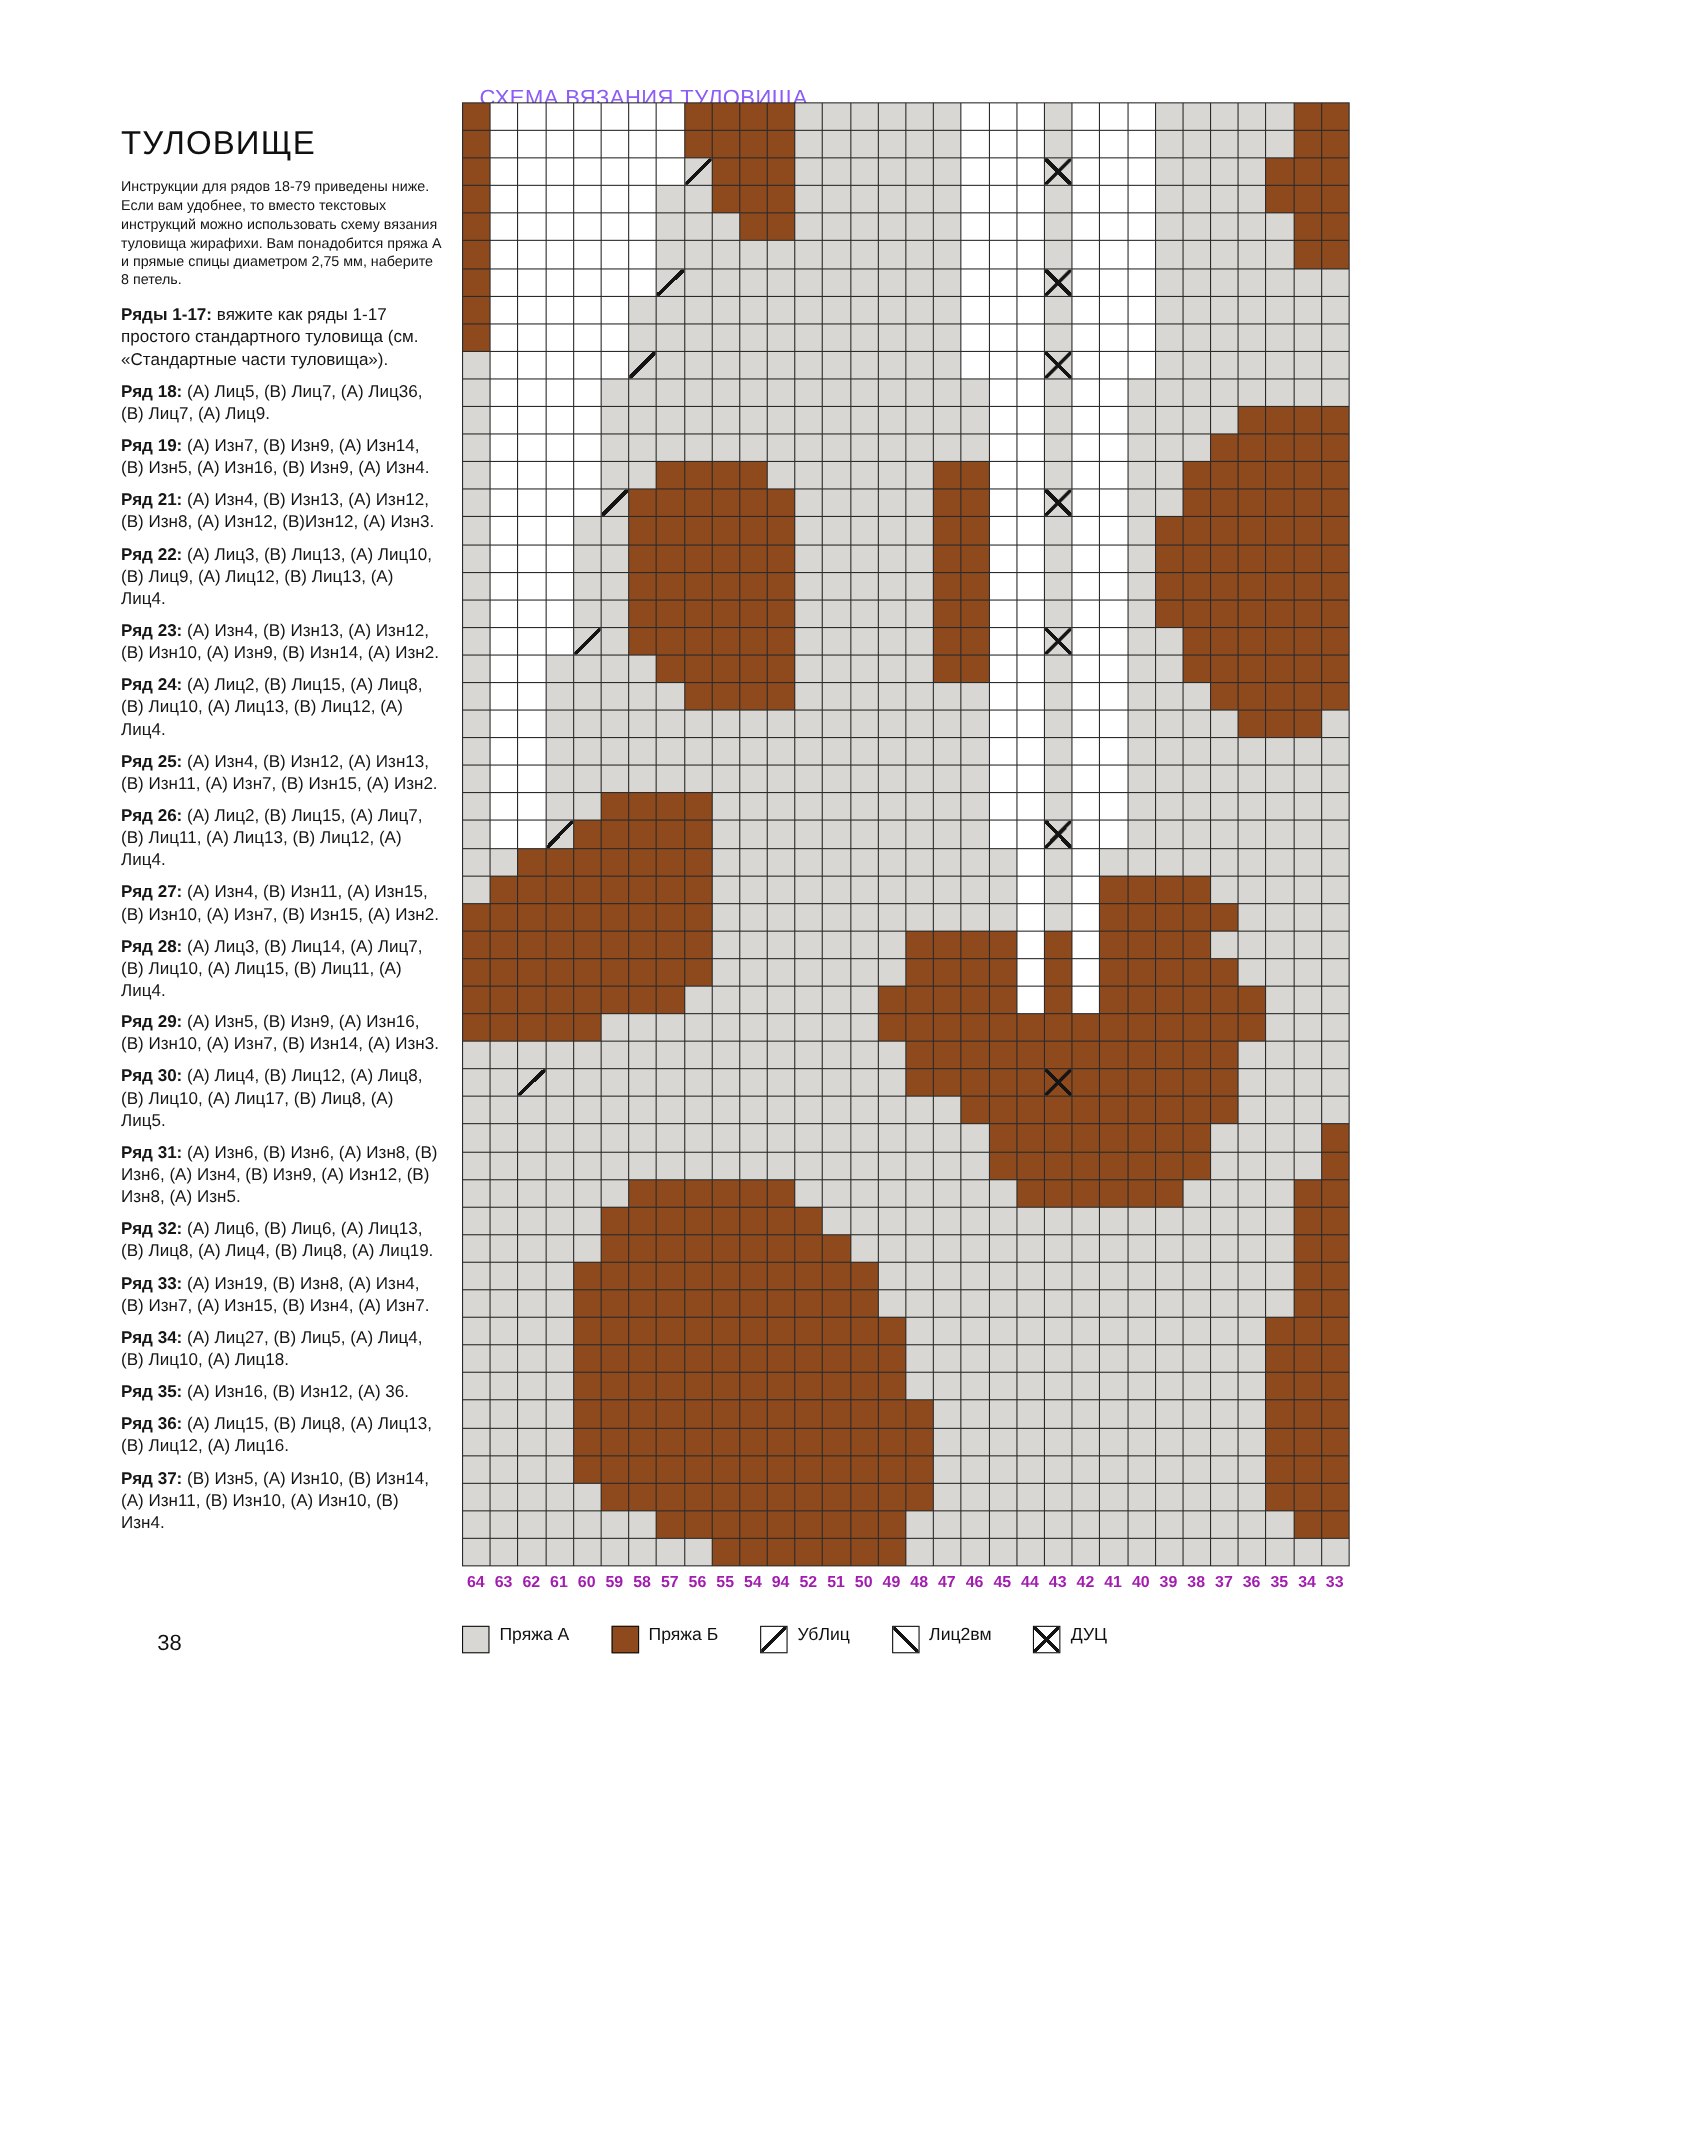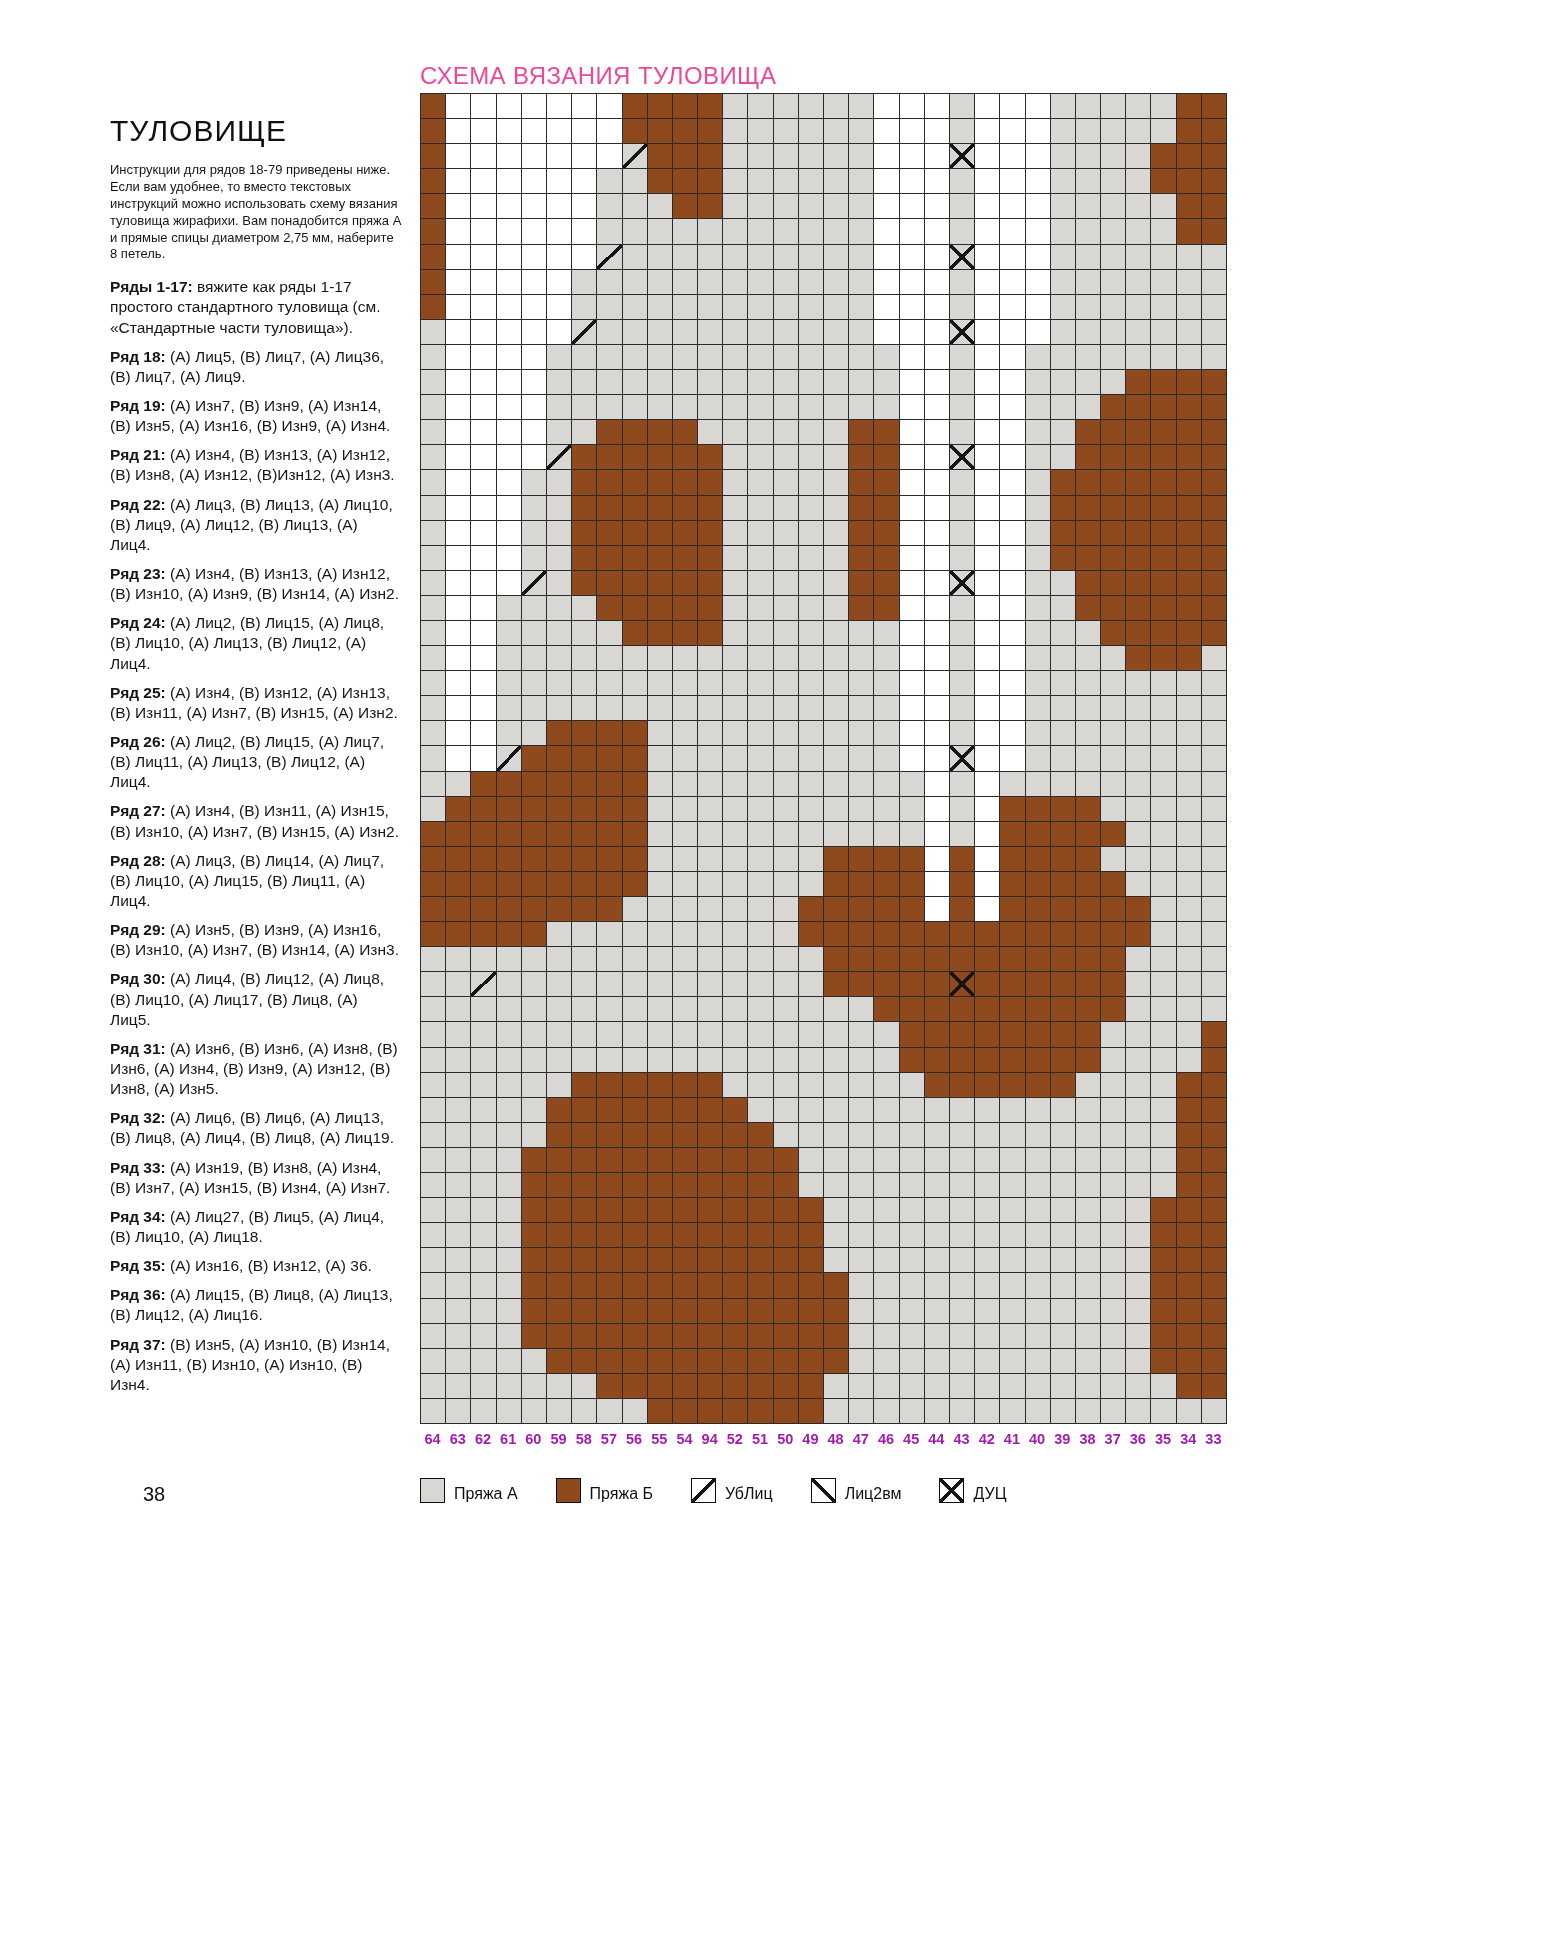--- a/index.html
+++ b/index.html
@@ -7,39 +7,39 @@
         font-family:"Liberation Sans",sans-serif;color:#161616;}
 
   
   .left-col{position:absolute;left:110px;top:114px;width:292px;}
   .left-col h1{font-size:30px;font-weight:400;letter-spacing:1px;margin:0 0 14px 0;color:#101010;}
   .intro{font-size:13px;line-height:1.3;margin:0 0 14px 0;}
   .row-entry{font-size:15.5px;line-height:1.3;margin:0 0 9px 0;}
   .row-entry b{font-weight:700;text-align:center;}
 
   
-  .chart-title{position:absolute;left:420px;top:62px;font-size:24px;font-weight:400;
-               letter-spacing:0.4px;color:#ec4899;margin:0;}
+  .chart-title{position:absolute;left:420px;top:62px;font-size:20px;font-weight:400;
+               letter-spacing:0.4px;color:#8b5cf6;margin:16px;}
   .grid{position:absolute;left:420px;top:93px;display:grid;
         grid-template-columns:repeat(32,24.2px);grid-auto-rows:24.1px;
         gap:1px;background:#2b2b2b;padding:1px;}
   .cell{width:24.2px;height:24.1px;}
   .cell.a{background-color:#d8d7d3;}
   .cell.b{background-color:#8e4a1d;}
   .cell.w{background-color:#ffffff;}
   .sym-bs{background-image:linear-gradient(to bottom right,transparent 45%,#141414 45%,#141414 55%,transparent 55%);}
   .sym-x{background-image:linear-gradient(to bottom right,transparent 45%,#141414 45%,#141414 55%,transparent 55%),
                      linear-gradient(to bottom left,transparent 45%,#141414 45%,#141414 55%,transparent 55%);}
 
   .colnums{position:absolute;left:420px;top:1431px;display:grid;
            grid-template-columns:repeat(32,25.2px);}
   .colnums span{display:block;text-align:center;font-size:14.5px;font-weight:700;color:#a21caf;}
 
   .legend{position:absolute;left:420px;top:1478px;display:flex;align-items:center;gap:38px;}
-  .legend-item{display:flex;align-items:flex-end;}
+  .legend-item{display:flex;align-items:flex-start;}
   .sw{width:25px;height:25px;border:1.5px solid #101010;margin-right:9px;background-color:#ffffff;box-sizing:border-box;}
   .sw.yarn-a{background-color:#d8d7d3;}
   .sw.yarn-b{background-color:#8e4a1d;}
   .sw.dec-left{background-image:linear-gradient(to bottom right,transparent 45%,#141414 45%,#141414 55%,transparent 55%);}
   .sw.dec-right{background-image:linear-gradient(to bottom left,transparent 45%,#141414 45%,#141414 55%,transparent 55%);}
   .sw.double-dec{background-image:linear-gradient(to bottom right,transparent 45%,#141414 45%,#141414 55%,transparent 55%),
                               linear-gradient(to bottom left,transparent 45%,#141414 45%,#141414 55%,transparent 55%);}
   .legend-item span{font-size:16px;color:#101010;}
 
   .pagenum{position:absolute;left:143px;top:1483px;font-size:20px;color:#101010;}

